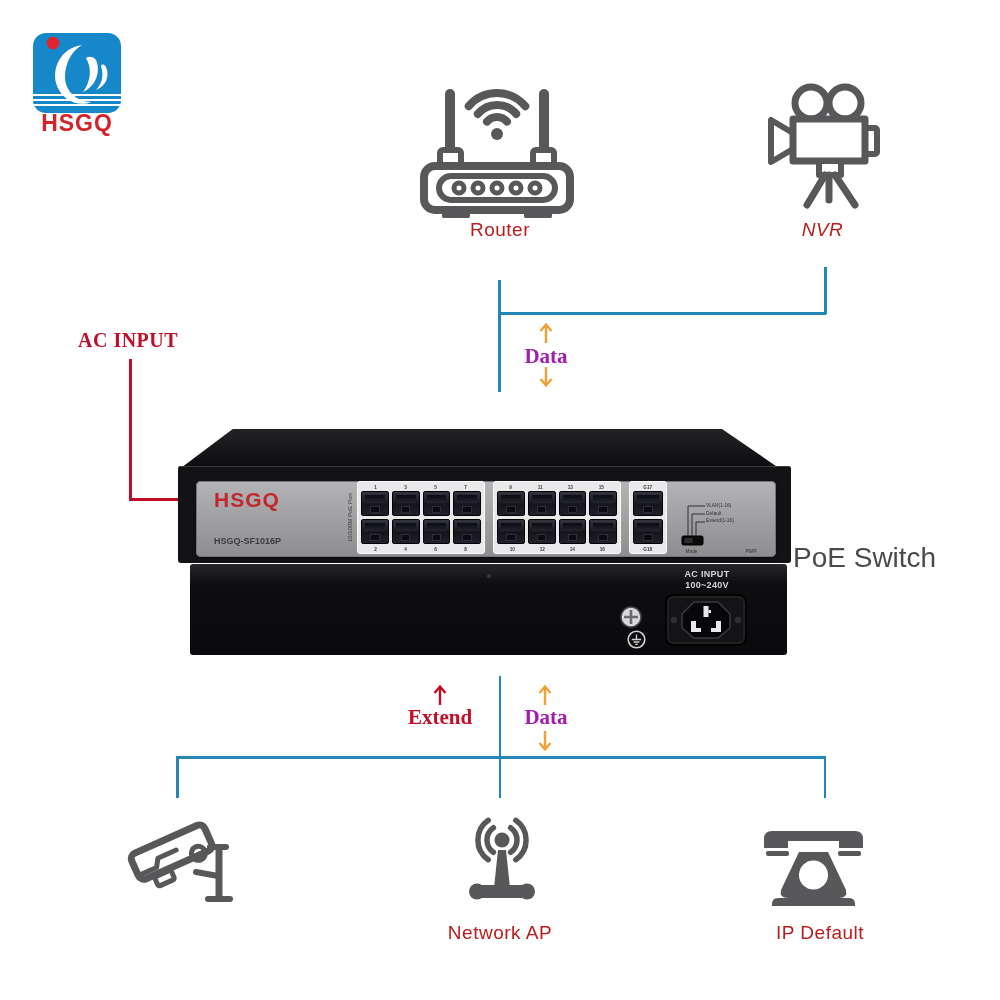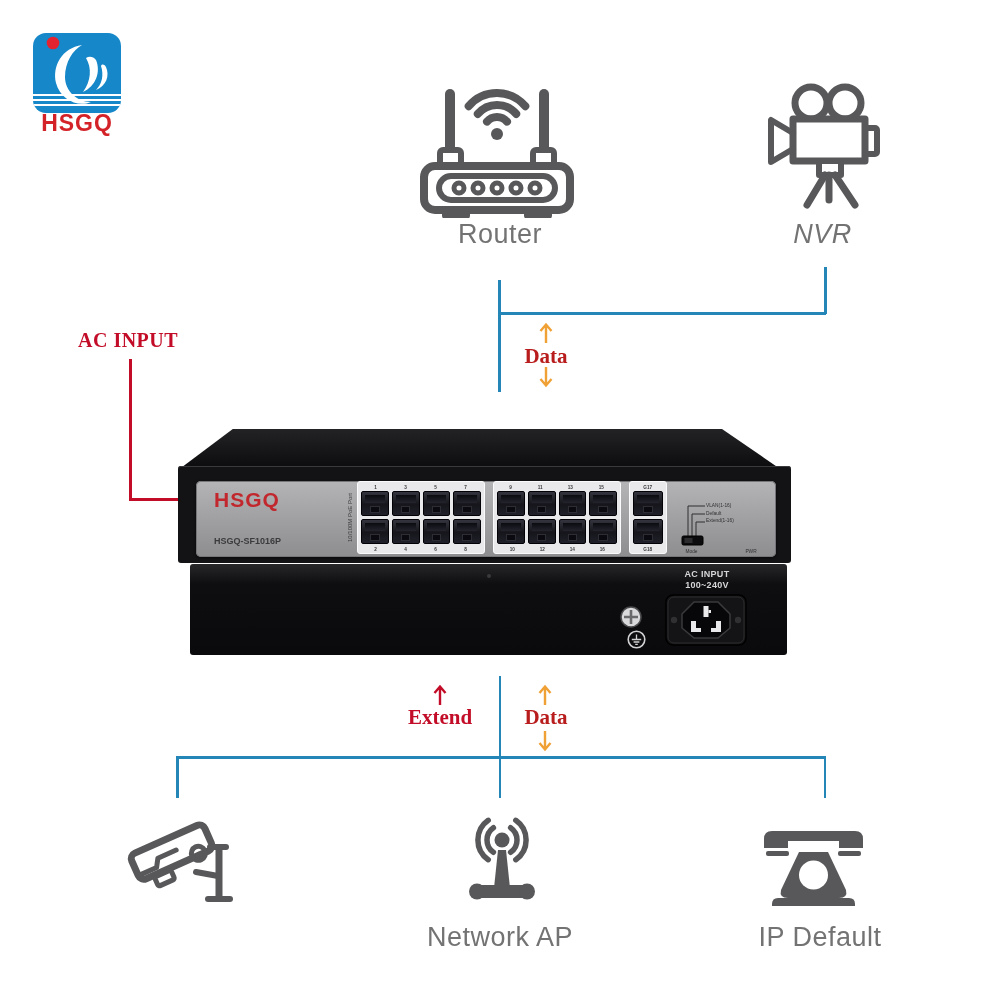--- a/index.html
+++ b/index.html
@@ -5,24 +5,24 @@
   html,body{margin:0;padding:0;background:#fff;}
   .canvas{position:relative;width:1000px;height:1000px;background:#ffffff;overflow:hidden;
           font-family:"Liberation Sans",sans-serif;}
   .abs{position:absolute;}
 
   
   .bline{position:absolute;background:#2386b7;}
   .rline{position:absolute;background:#c30d28;}
 
   
-  .dev-label{position:absolute;color:#737373;font-size:27px;text-align:center;letter-spacing:.5px;}
+  .dev-label{position:absolute;color:#b91c1c;font-size:19px;text-align:center;letter-spacing:.5px;}
   .serif{font-family:"Liberation Serif",serif;font-weight:bold;}
   .lbl-red{color:#c30d28;}
-  .lbl-orange{color:#b91c1c;}
+  .lbl-orange{color:#a21caf;}
 
   
   .logo-text{position:absolute;left:24px;top:110px;width:106px;text-align:center;
              font-weight:bold;font-size:23px;color:#d42229;letter-spacing:1px;}
 
   
   .sw-top{position:absolute;left:176px;top:429px;width:604px;height:39px;
           background:linear-gradient(180deg,#232325,#0c0c0e);
           clip-path:polygon(9.4% 0,90.4% 0,99.8% 100%,0.8% 100%);}
   .sw-front{position:absolute;left:178px;top:466px;width:613px;height:97px;background:#131315;
@@ -240,20 +240,21 @@
     <rect x="4" y="5" width="76" height="46" rx="6" fill="none" stroke="#2c2c2e" stroke-width="1"></rect>
     <circle cx="10" cy="28" r="3.2" fill="#303032"></circle>
     <circle cx="74" cy="28" r="3.2" fill="#303032"></circle>
     <path d="M30,10 H54 L66,22 V36 L54,46 H30 L18,36 V22 Z" fill="#070709" stroke="#3a3a3c" stroke-width="1.5"></path>
     <rect x="39.5" y="14" width="5" height="11" fill="#e9e9eb"></rect>
     <rect x="44.5" y="18" width="2.5" height="3" fill="#e9e9eb"></rect>
     <path d="M27,29 h5 v7 h5 v4 h-10 z" fill="#e9e9eb"></path>
     <path d="M57,29 h-5 v7 h-5 v4 h10 z" fill="#e9e9eb"></path>
   </svg>
 
+  <div class="poe-label">PoE Switch</div>
 
   <div class="bline" style="left:498.5px;top:676px;width:2.5px;height:122px;"></div>
   <div class="bline" style="left:176px;top:756px;width:650px;height:2.5px;"></div>
   <div class="bline" style="left:176px;top:756px;width:2.5px;height:42px;"></div>
   <div class="bline" style="left:823.5px;top:756px;width:2.5px;height:42px;"></div>
 
   <svg class="abs" style="left:433px;top:682px;" width="14" height="24" viewBox="0 0 14 24" fill="none" stroke="#c30d28" stroke-width="2.4">
     <path d="M7,23 V6 M1.5,11 L7,4.5 L12.5,11"></path>
   </svg>
   <div class="abs serif lbl-red" style="left:405px;top:705px;width:70px;text-align:center;font-size:21px;">Extend</div>

